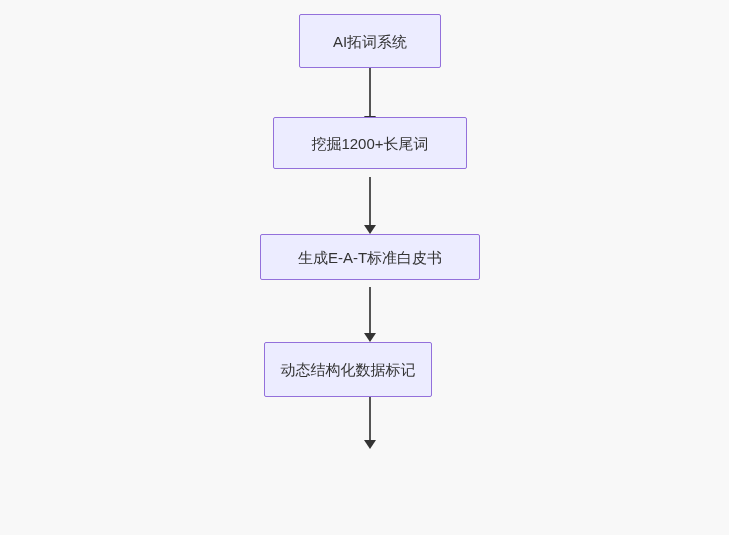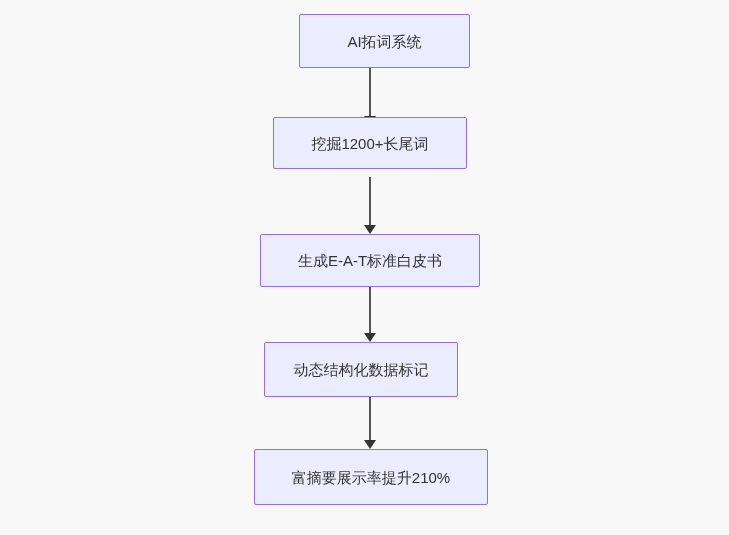--- a/index.html
+++ b/index.html
@@ -25,24 +25,24 @@
     border: 1.5px solid var(--node-border, #9370db);
     border-radius: 2px;
     display: flex;
     align-items: center;
     justify-content: center;
     color: var(--text, #333333);
     font-size: 15px;
     line-height: 1;
     white-space: nowrap;
   }
-  .node-1 { left: 299px; top: 14px;  width: 171px; height: 54px; }
+  .node-1 { left: 299px; top: 14px;  width: 142px; height: 54px; }
   .node-2 { left: 273px; top: 117px; width: 194px; height: 52px; }
-  .node-3 { left: 260px; top: 234px; width: 220px; height: 53px; }
-  .node-4 { left: 264px; top: 342px; width: 194px; height: 55px; }
+  .node-3 { left: 260px; top: 234px; width: 220px; height: 46px; }
+  .node-4 { left: 264px; top: 342px; width: 168px; height: 55px; }
   .node-5 { left: 254px; top: 449px; width: 234px; height: 56px; }
 
   .edge {
     position: absolute;
     width: 14px;
     display: flex;
     flex-direction: column;
     align-items: center;
   }
   .edge-line {
@@ -96,17 +96,14 @@
 
   <div class="node node-4">
     <span>动态结构化数据标记</span>
   </div>
 
   <div class="edge edge-4">
     <div class="edge-line"></div>
     <div class="edge-head"></div>
   </div>
 
-  <div class="node node-5">
-    <span>富摘要展示率提升210%</span>
-  </div>
 
 </div>
 
 </body></html>

